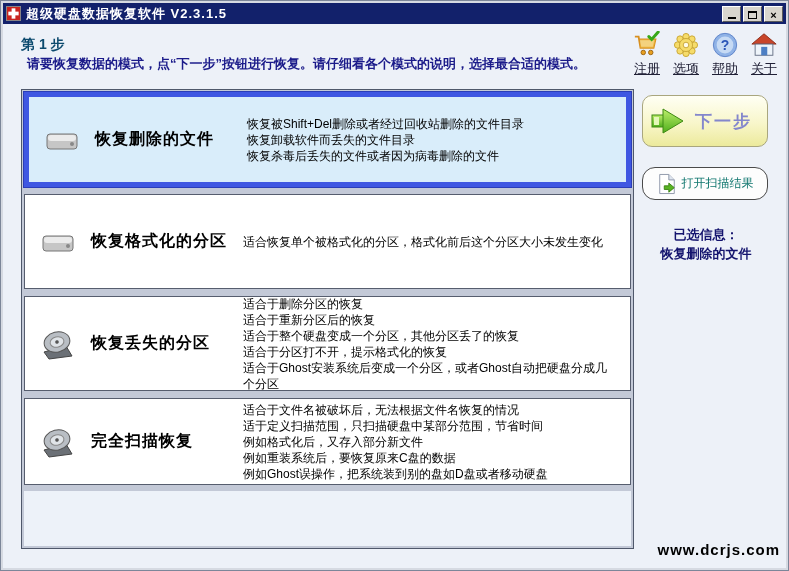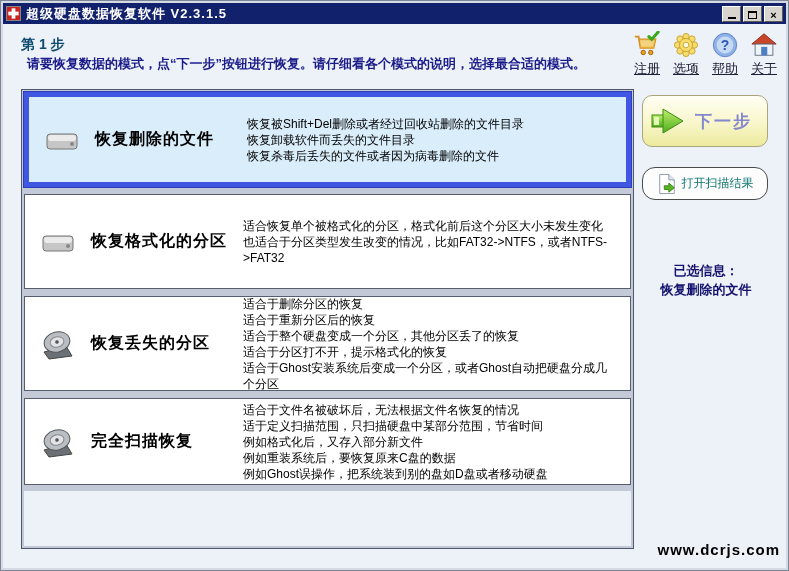--- a/index.html
+++ b/index.html
@@ -80,21 +80,21 @@
     cursor:pointer;
   }
   .next-label { color:#8487cc; font-weight:bold; font-size:17px; letter-spacing:2px; }
   .open-btn {
     margin-top:20px; width:126px; height:33px;
     border:1px solid #4a4a4a; border-radius:13px;
     background:#fdfdfd;
     display:flex; align-items:center; justify-content:center; gap:5px;
     font-size:12px; color:#0f766e; cursor:pointer; white-space:nowrap;
   }
-  .sel-info { margin-top:61px; text-align:center; color:#14146e; font-weight:bold; font-size:13px; line-height:19px; }
+  .sel-info { margin-top:25px; text-align:center; color:#14146e; font-weight:bold; font-size:13px; line-height:19px; }
   
   .website {
     position:absolute; right:8px; bottom:12px;
     font-size:15px; font-weight:bold; color:#000; letter-spacing:1px;
   }
 </style>
 </head>
 <body>
 
 <div class="window">
@@ -189,21 +189,20 @@
       <div class="p-icon">
         <svg width="38" height="26" viewBox="0 0 38 26">
           <rect x="4" y="7" width="30" height="15" rx="3" fill="#c6c6c6" stroke="#777"></rect>
           <rect x="5" y="8" width="28" height="6" rx="3" fill="#ebebeb"></rect>
           <circle cx="29" cy="17" r="2" fill="#888"></circle>
         </svg>
       </div>
       <div class="p-title">恢复格式化的分区</div>
       <div class="p-desc">
         <div>适合恢复单个被格式化的分区，格式化前后这个分区大小未发生变化</div>
-        <div>也适合于分区类型发生改变的情况，比如FAT32-&gt;NTFS，或者NTFS-&gt;FAT32</div>
       </div>
     </div>
 
     <div class="panel">
       <div class="p-icon">
         <svg width="36" height="32" viewBox="0 0 36 32">
           <polygon points="4,24 26,18 32,28 9,31" fill="#6b7076" stroke="#444"></polygon>
           <g transform="rotate(-14 17 14)">
             <ellipse cx="17" cy="14" rx="13" ry="10" fill="#b9bec4" stroke="#555"></ellipse>
             <ellipse cx="17" cy="14" rx="7" ry="5.2" fill="#e0e4e8" stroke="#888"></ellipse>

